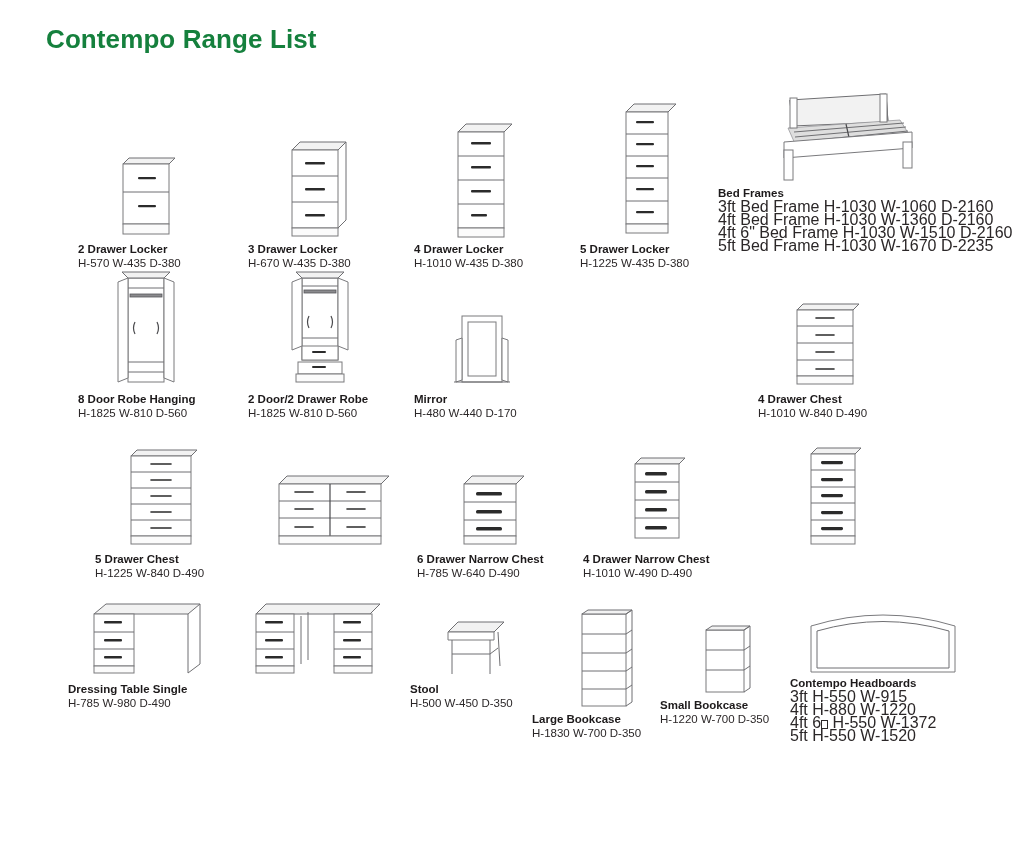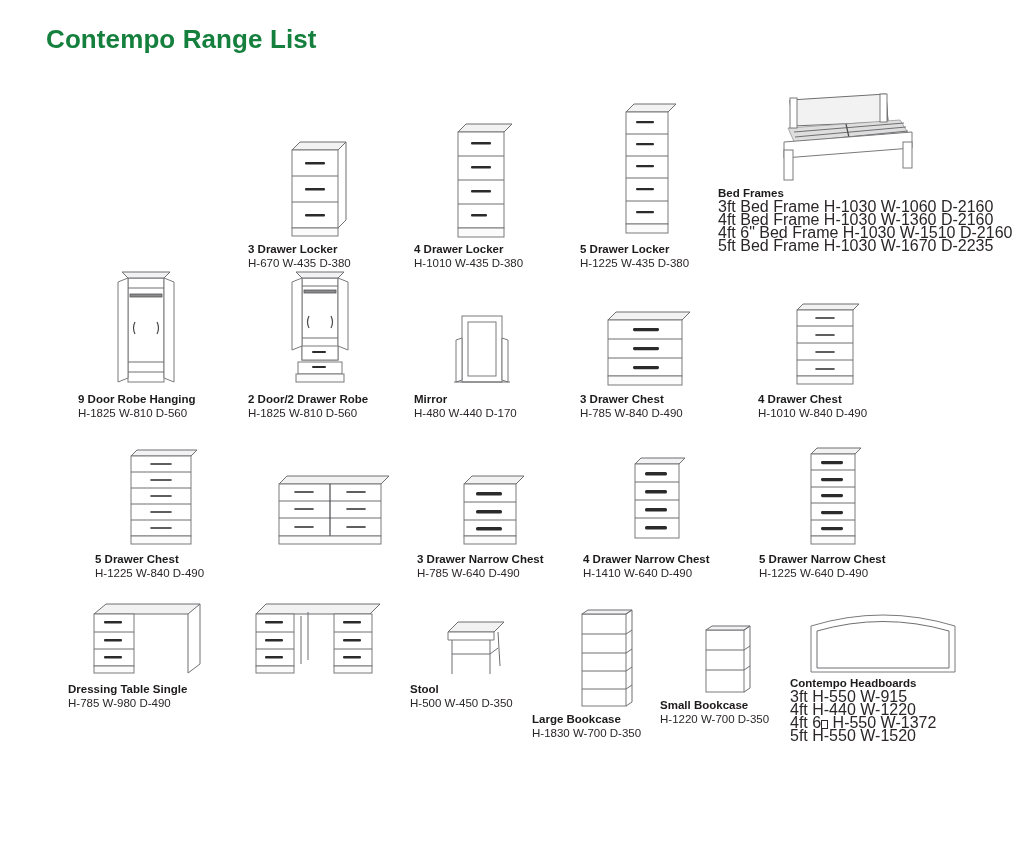--- a/index.html
+++ b/index.html
@@ -90,20 +90,37 @@
 <body>
 
 <div class="page">
 
   <div class="page-title">Contempo Range List</div>
 
   <div class="grid">
 
     <div class="row row-1">
 
+      <div class="cell" style="left:78px; top:0; width:136px;">
+        <div class="art" style="height:152px;">
+          <svg width="70" height="92" viewBox="0 0 70 92">
+            <polygon class="top" points="12,16 58,16 64,10 18,10"></polygon>
+            <rect class="face" x="12" y="16" width="46" height="60"></rect>
+            <line class="ln" x1="12" y1="44" x2="58" y2="44"></line>
+            <rect class="plinth" x="12" y="76" width="46" height="10"></rect>
+            <line class="ln" x1="58" y1="16" x2="64" y2="10"></line>
+            <rect class="handle" x="27" y="29" width="18" height="2.2" rx="1"></rect>
+            <rect class="handle" x="27" y="57" width="18" height="2.2" rx="1"></rect>
+          </svg>
+        </div>
+        <div class="caption">
+          <div class="cap-name">2 Drawer Locker</div>
+          <div class="cap-dims">H-570 W-435 D-380</div>
+        </div>
+      </div>
 
       <div class="cell" style="left:248px; top:0; width:136px;">
         <div class="art" style="height:152px;">
           <svg width="76" height="112" viewBox="0 0 76 112">
             <polygon class="top" points="14,22 60,22 68,14 22,14"></polygon>
             <rect class="face" x="14" y="22" width="46" height="78"></rect>
             <line class="ln" x1="14" y1="48" x2="60" y2="48"></line>
             <line class="ln" x1="14" y1="74" x2="60" y2="74"></line>
             <rect class="plinth" x="14" y="100" width="46" height="8"></rect>
             <line class="ln" x1="60" y1="22" x2="68" y2="14"></line>
@@ -210,21 +227,21 @@
             <line class="ln" x1="24" y1="92" x2="60" y2="92"></line>
             <line class="ln" x1="24" y1="102" x2="60" y2="102"></line>
 
             <polygon class="face" points="14,12 24,8 24,108 14,112"></polygon>
             <polygon class="face" points="70,12 60,8 60,108 70,112"></polygon>
             <path class="ln-d" d="M31,52 q-3,6 0,12"></path>
             <path class="ln-d" d="M53,52 q3,6 0,12"></path>
           </svg>
         </div>
         <div class="caption">
-          <div class="cap-name">9 Door Robe Hanging</div>
+          <div class="cap-name">8 Door Robe Hanging</div>
           <div class="cap-dims">H-1825 W-810 D-560</div>
         </div>
       </div>
 
       <div class="cell" style="left:248px; top:0; width:144px;">
         <div class="art" style="height:120px;">
           <svg width="84" height="120" viewBox="0 0 84 120">
             <rect class="face" x="24" y="8" width="36" height="82"></rect>
             <polygon class="top" points="24,8 60,8 66,2 18,2"></polygon>
             <line class="ln" x1="24" y1="16" x2="60" y2="16"></line>
@@ -256,39 +273,20 @@
             <polygon class="face" points="64,28 58,26 58,68 64,70"></polygon>
             <line class="ln" x1="10" y1="70" x2="66" y2="70"></line>
           </svg>
         </div>
         <div class="caption">
           <div class="cap-name">Mirror</div>
           <div class="cap-dims">H-480 W-440 D-170</div>
         </div>
       </div>
 
-      <div class="cell" style="left:580px; top:0; width:136px;">
-        <div class="art" style="height:120px;">
-          <svg width="104" height="86" viewBox="0 0 104 86">
-            <polygon class="top" points="12,16 86,16 94,8 20,8"></polygon>
-            <rect class="face" x="12" y="16" width="74" height="56"></rect>
-            <line class="ln" x1="12" y1="35" x2="86" y2="35"></line>
-            <line class="ln" x1="12" y1="54" x2="86" y2="54"></line>
-            <rect class="plinth" x="12" y="72" width="74" height="9"></rect>
-            <line class="ln" x1="86" y1="16" x2="94" y2="8"></line>
-            <rect class="handle" x="37" y="24" width="26" height="3.2" rx="1.4"></rect>
-            <rect class="handle" x="37" y="43" width="26" height="3.2" rx="1.4"></rect>
-            <rect class="handle" x="37" y="62" width="26" height="3.2" rx="1.4"></rect>
-          </svg>
-        </div>
-        <div class="caption">
-          <div class="cap-name">3 Drawer Chest</div>
-          <div class="cap-dims">H-785 W-840 D-490</div>
-        </div>
-      </div>
 
       <div class="cell" style="left:758px; top:0; width:136px;">
         <div class="art" style="height:120px;">
           <svg width="86" height="94" viewBox="0 0 86 94">
             <polygon class="top" points="14,14 70,14 76,8 20,8"></polygon>
             <rect class="face" x="14" y="14" width="56" height="66"></rect>
             <line class="ln" x1="14" y1="30" x2="70" y2="30"></line>
             <line class="ln" x1="14" y1="47" x2="70" y2="47"></line>
             <line class="ln" x1="14" y1="64" x2="70" y2="64"></line>
             <rect class="plinth" x="14" y="80" width="56" height="8"></rect>
@@ -361,21 +359,21 @@
             <line class="ln" x1="14" y1="36" x2="66" y2="36"></line>
             <line class="ln" x1="14" y1="54" x2="66" y2="54"></line>
             <rect class="plinth" x="14" y="70" width="52" height="8"></rect>
             <line class="ln" x1="66" y1="18" x2="74" y2="10"></line>
             <rect class="handle" x="26" y="26" width="26" height="3.4" rx="1.5"></rect>
             <rect class="handle" x="26" y="44" width="26" height="3.4" rx="1.5"></rect>
             <rect class="handle" x="26" y="61" width="26" height="3.4" rx="1.5"></rect>
           </svg>
         </div>
         <div class="caption">
-          <div class="cap-name">3 Drawer Narrow Chest</div>
+          <div class="cap-name">6 Drawer Narrow Chest</div>
           <div class="cap-dims">H-785 W-640 D-490</div>
         </div>
       </div>
 
       <div class="cell" style="left:566px; top:0; width:152px;">
         <div class="art" style="height:110px;">
           <svg width="76" height="100" viewBox="0 0 76 100">
             <polygon class="top" points="14,14 58,14 64,8 20,8"></polygon>
             <rect class="face" x="14" y="14" width="44" height="74"></rect>
             <line class="ln" x1="14" y1="32" x2="58" y2="32"></line>
@@ -383,45 +381,41 @@
             <line class="ln" x1="14" y1="68" x2="58" y2="68"></line>
             <line class="ln" x1="58" y1="14" x2="64" y2="8"></line>
             <rect class="handle" x="24" y="22" width="22" height="3.4" rx="1.5"></rect>
             <rect class="handle" x="24" y="40" width="22" height="3.4" rx="1.5"></rect>
             <rect class="handle" x="24" y="58" width="22" height="3.4" rx="1.5"></rect>
             <rect class="handle" x="24" y="76" width="22" height="3.4" rx="1.5"></rect>
           </svg>
         </div>
         <div class="caption">
           <div class="cap-name">4 Drawer Narrow Chest</div>
-          <div class="cap-dims">H-1410 W-640 D-490</div>
+          <div class="cap-dims">H-1010 W-490 D-490</div>
         </div>
       </div>
 
       <div class="cell" style="left:742px; top:0; width:152px;">
         <div class="art" style="height:110px;">
           <svg width="76" height="108" viewBox="0 0 76 108">
             <polygon class="top" points="14,12 58,12 64,6 20,6"></polygon>
             <rect class="face" x="14" y="12" width="44" height="82"></rect>
             <line class="ln" x1="14" y1="28" x2="58" y2="28"></line>
             <line class="ln" x1="14" y1="45" x2="58" y2="45"></line>
             <line class="ln" x1="14" y1="61" x2="58" y2="61"></line>
             <line class="ln" x1="14" y1="78" x2="58" y2="78"></line>
             <rect class="plinth" x="14" y="94" width="44" height="8"></rect>
             <line class="ln" x1="58" y1="12" x2="64" y2="6"></line>
             <rect class="handle" x="24" y="19" width="22" height="3.2" rx="1.4"></rect>
             <rect class="handle" x="24" y="36" width="22" height="3.2" rx="1.4"></rect>
             <rect class="handle" x="24" y="52" width="22" height="3.2" rx="1.4"></rect>
             <rect class="handle" x="24" y="69" width="22" height="3.2" rx="1.4"></rect>
             <rect class="handle" x="24" y="85" width="22" height="3.2" rx="1.4"></rect>
           </svg>
-        </div>
-        <div class="caption">
-          <div class="cap-name">5 Drawer Narrow Chest</div>
-          <div class="cap-dims">H-1225 W-640 D-490</div>
         </div>
       </div>
     </div>
 
     <div class="row row-4">
 
       <div class="cell" style="left:68px; top:0; width:156px;">
         <div class="art" style="height:84px;">
           <svg width="124" height="82" viewBox="0 0 124 82">
             <polygon class="top" points="10,16 104,16 116,6 22,6"></polygon>
@@ -532,21 +526,21 @@
       <div class="cell" style="left:790px; top:0; width:186px;">
         <div class="art" style="height:78px;">
           <svg width="156" height="72" viewBox="0 0 156 72">
             <path class="face" d="M6,70 L6,24 Q78,2 150,24 L150,70 Z"></path>
             <path class="ln" d="M12,66 L12,29 Q78,10 144,29 L144,66 Z" fill="none"></path>
           </svg>
         </div>
         <div class="caption">
           <div class="cap-name">Contempo Headboards</div>
           <div class="cap-sub">3ft H-550 W-915</div>
-          <div class="cap-sub">4ft H-440 W-1220</div>
+          <div class="cap-sub">4ft H-880 W-1220</div>
           <div class="cap-sub"><span>4ft 6</span><span class="tofu"></span><span> H-550 W-1372</span></div>
           <div class="cap-sub">5ft H-550 W-1520</div>
         </div>
       </div>
     </div>
 
   </div>
 </div>
 
 </body></html>

